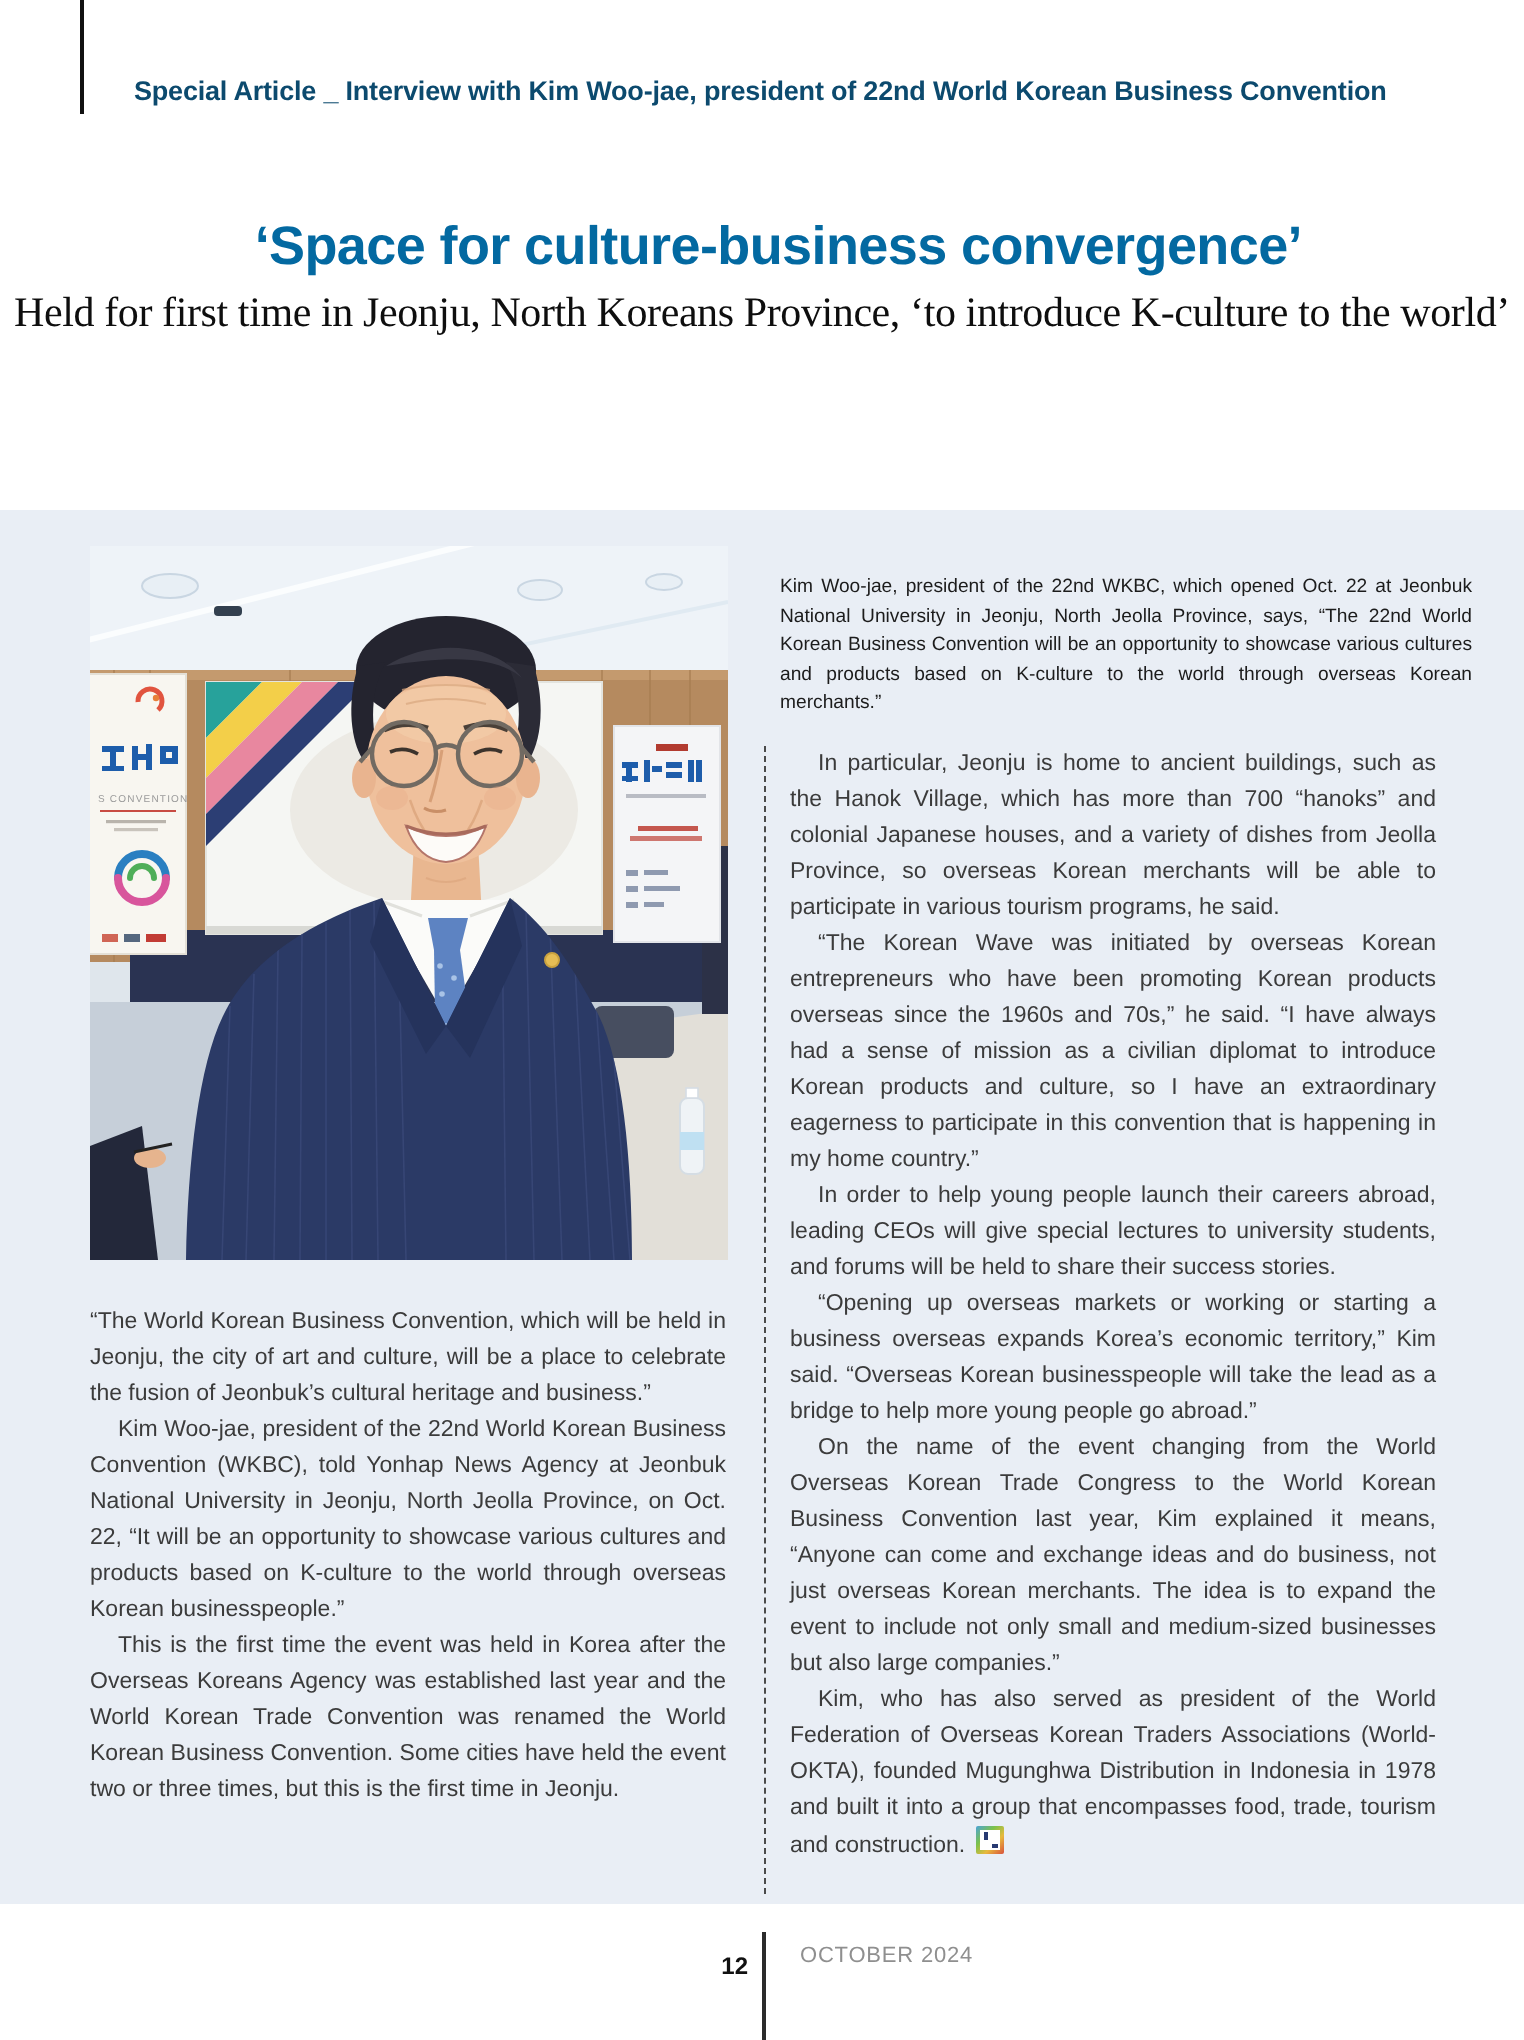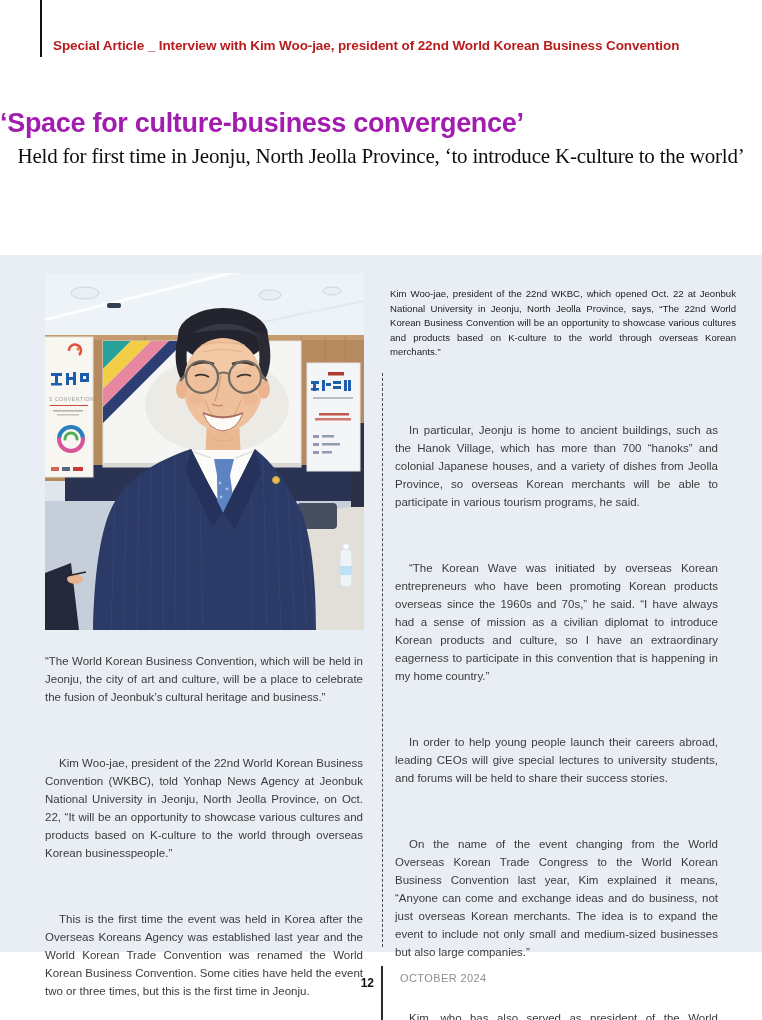--- a/index.html
+++ b/index.html
@@ -4,39 +4,39 @@
 <style>
   html,body{margin:0;padding:0;}
   body{
     width:762px;height:1020px;position:relative;background:#ffffff;
     font-family:"Liberation Sans",sans-serif;color:#1a1a1a;overflow:hidden;
   }
   .abs{position:absolute;}
 
   
   .top-rule{left:40px;top:0;width:2px;height:57px;background:#111;}
-  .kicker{left:53px;top:38px;width:680px;font-size:13.5px;font-weight:bold;color:#b91c1c;letter-spacing:-0.1px;}
-
-  
-  .headline-title{left:0;top:108px;width:651px;text-align:left;font-size:27px;font-weight:bold;color:#a21caf;letter-spacing:-0.3px;}
+  .kicker{left:67px;top:38px;width:680px;font-size:13.5px;font-weight:bold;color:#0c4a6e;letter-spacing:-0.1px;}
+
+  
+  .headline-title{left:0;top:108px;width:651px;text-align:right;font-size:27px;font-weight:bold;color:#0369a1;letter-spacing:-0.3px;}
   .headline-sub{left:0;top:144px;width:762px;text-align:center;font-family:"Liberation Serif",serif;font-size:21px;color:#0e0e0e;letter-spacing:-0.2px;}
 
   
   .panel{left:0;top:255px;width:762px;height:697px;background:#e9eef5;}
 
   
   .photo-wrap{left:45px;top:273px;width:319px;height:357px;background:#dfe6ec;overflow:hidden;}
 
   
   .caption{left:373px;top:270px;width:346px;font-size:9.6px;line-height:14.6px;text-align:justify;color:#1c1c1c;}
 
   
   .col{font-size:11.5px;line-height:18px;color:#3b3b3b;text-align:justify;}
   .col p{margin:0;}
-  .col p.ind{text-indent:14px;margin-top:48px;}
+  .col p.ind{text-indent:14px;}
   .col-left{left:45px;top:652px;width:318px;}
   .col-right{left:395px;top:373px;width:323px;}
   .divider{left:382px;top:373px;width:0;height:574px;border-left:1.5px dashed #4a4a4a;}
 
   
   .endmark{display:inline-block;width:10px;height:10px;vertical-align:-1px;margin-left:2px;
     border:2px solid transparent;border-radius:1px;
     background:linear-gradient(#fff,#fff) padding-box,
                linear-gradient(135deg,#4aa3d8 0%,#7cc24a 35%,#e8b93c 65%,#d8503c 100%) border-box;
     position:relative;}
@@ -48,21 +48,21 @@
   .footer-rule{left:381px;top:966px;width:1.5px;height:54px;background:#2b2b2b;}
   .footer-issue{left:400px;top:972px;font-size:11px;color:#8f8f8f;letter-spacing:0.4px;}
 </style>
 </head>
 <body>
 
 <div class="abs top-rule"></div>
 <div class="abs kicker">Special Article _ Interview with Kim Woo-jae, president of 22nd World Korean Business Convention</div>
 
 <h1 class="abs headline-title" style="margin:0">‘Space for culture-business convergence’</h1>
-<h2 class="abs headline-sub" style="margin:0;font-weight:normal">Held for first time in Jeonju, North Jeolla Province, ‘to introduce K-culture to the world’</h2>
+<h2 class="abs headline-sub" style="margin:0;font-weight:normal">Held for first time in Jeonju, North Koreans Province, ‘to introduce K-culture to the world’</h2>
 
 <div class="abs panel"></div>
 
 <div class="abs photo-wrap">
   <svg width="319" height="357" viewBox="0 0 319 357" role="img" aria-label="Kim Woo-jae, an elderly man in glasses and a navy pinstripe suit with a blue polka-dot tie, smiling in a convention hall with banners and screens behind him">
 
     <g>
       <rect x="0" y="0" width="319" height="80" fill="#eef3f8"></rect>
       <path d="M-5,48 L210,-6" stroke="#fbfdfe" stroke-width="3" fill="none"></path>
       <path d="M40,86 L319,28" stroke="#e0eaf2" stroke-width="2" fill="none"></path>
@@ -282,19 +282,20 @@
   <p class="ind">Kim Woo-jae, president of the 22nd World Korean Business Convention (WKBC), told Yonhap News Agency at Jeonbuk National University in Jeonju, North Jeolla Province, on Oct. 22, “It will be an opportunity to showcase various cultures and products based on K-culture to the world through overseas Korean businesspeople.”</p>
   <p class="ind">This is the first time the event was held in Korea after the Overseas Koreans Agency was established last year and the World Korean Trade Convention was renamed the World Korean Business Convention. Some cities have held the event two or three times, but this is the first time in Jeonju.</p>
 </div>
 
 <div class="abs divider"></div>
 
 <div class="abs col col-right">
   <p class="ind">In particular, Jeonju is home to ancient buildings, such as the Hanok Village, which has more than 700 “hanoks” and colonial Japanese houses, and a variety of dishes from Jeolla Province, so overseas Korean merchants will be able to participate in various tourism programs, he said.</p>
   <p class="ind">“The Korean Wave was initiated by overseas Korean entrepreneurs who have been promoting Korean products overseas since the 1960s and 70s,” he said. “I have always had a sense of mission as a civilian diplomat to introduce Korean products and culture, so I have an extraordinary eagerness to participate in this convention that is happening in my home country.”</p>
   <p class="ind">In order to help young people launch their careers abroad, leading CEOs will give special lectures to university students, and forums will be held to share their success stories.</p>
+  <p class="ind">“Opening up overseas markets or working or starting a business overseas expands Korea’s economic territory,” Kim said. “Overseas Korean businesspeople will take the lead as a bridge to help more young people go abroad.”</p>
   <p class="ind">On the name of the event changing from the World Overseas Korean Trade Congress to the World Korean Business Convention last year, Kim explained it means, “Anyone can come and exchange ideas and do business, not just overseas Korean merchants. The idea is to expand the event to include not only small and medium-sized businesses but also large companies.”</p>
   <p class="ind"><span>Kim, who has also served as president of the World Federation of Overseas Korean Traders Associations (World-OKTA), founded Mugunghwa Distribution in Indonesia in 1978 and built it into a group that encompasses food, trade, tourism and construction.</span> <span class="endmark"><i></i><b></b></span></p>
 </div>
 
 <div class="abs footer-num">12</div>
 <div class="abs footer-rule"></div>
 <div class="abs footer-issue">OCTOBER 2024</div>
 
 </body></html>

